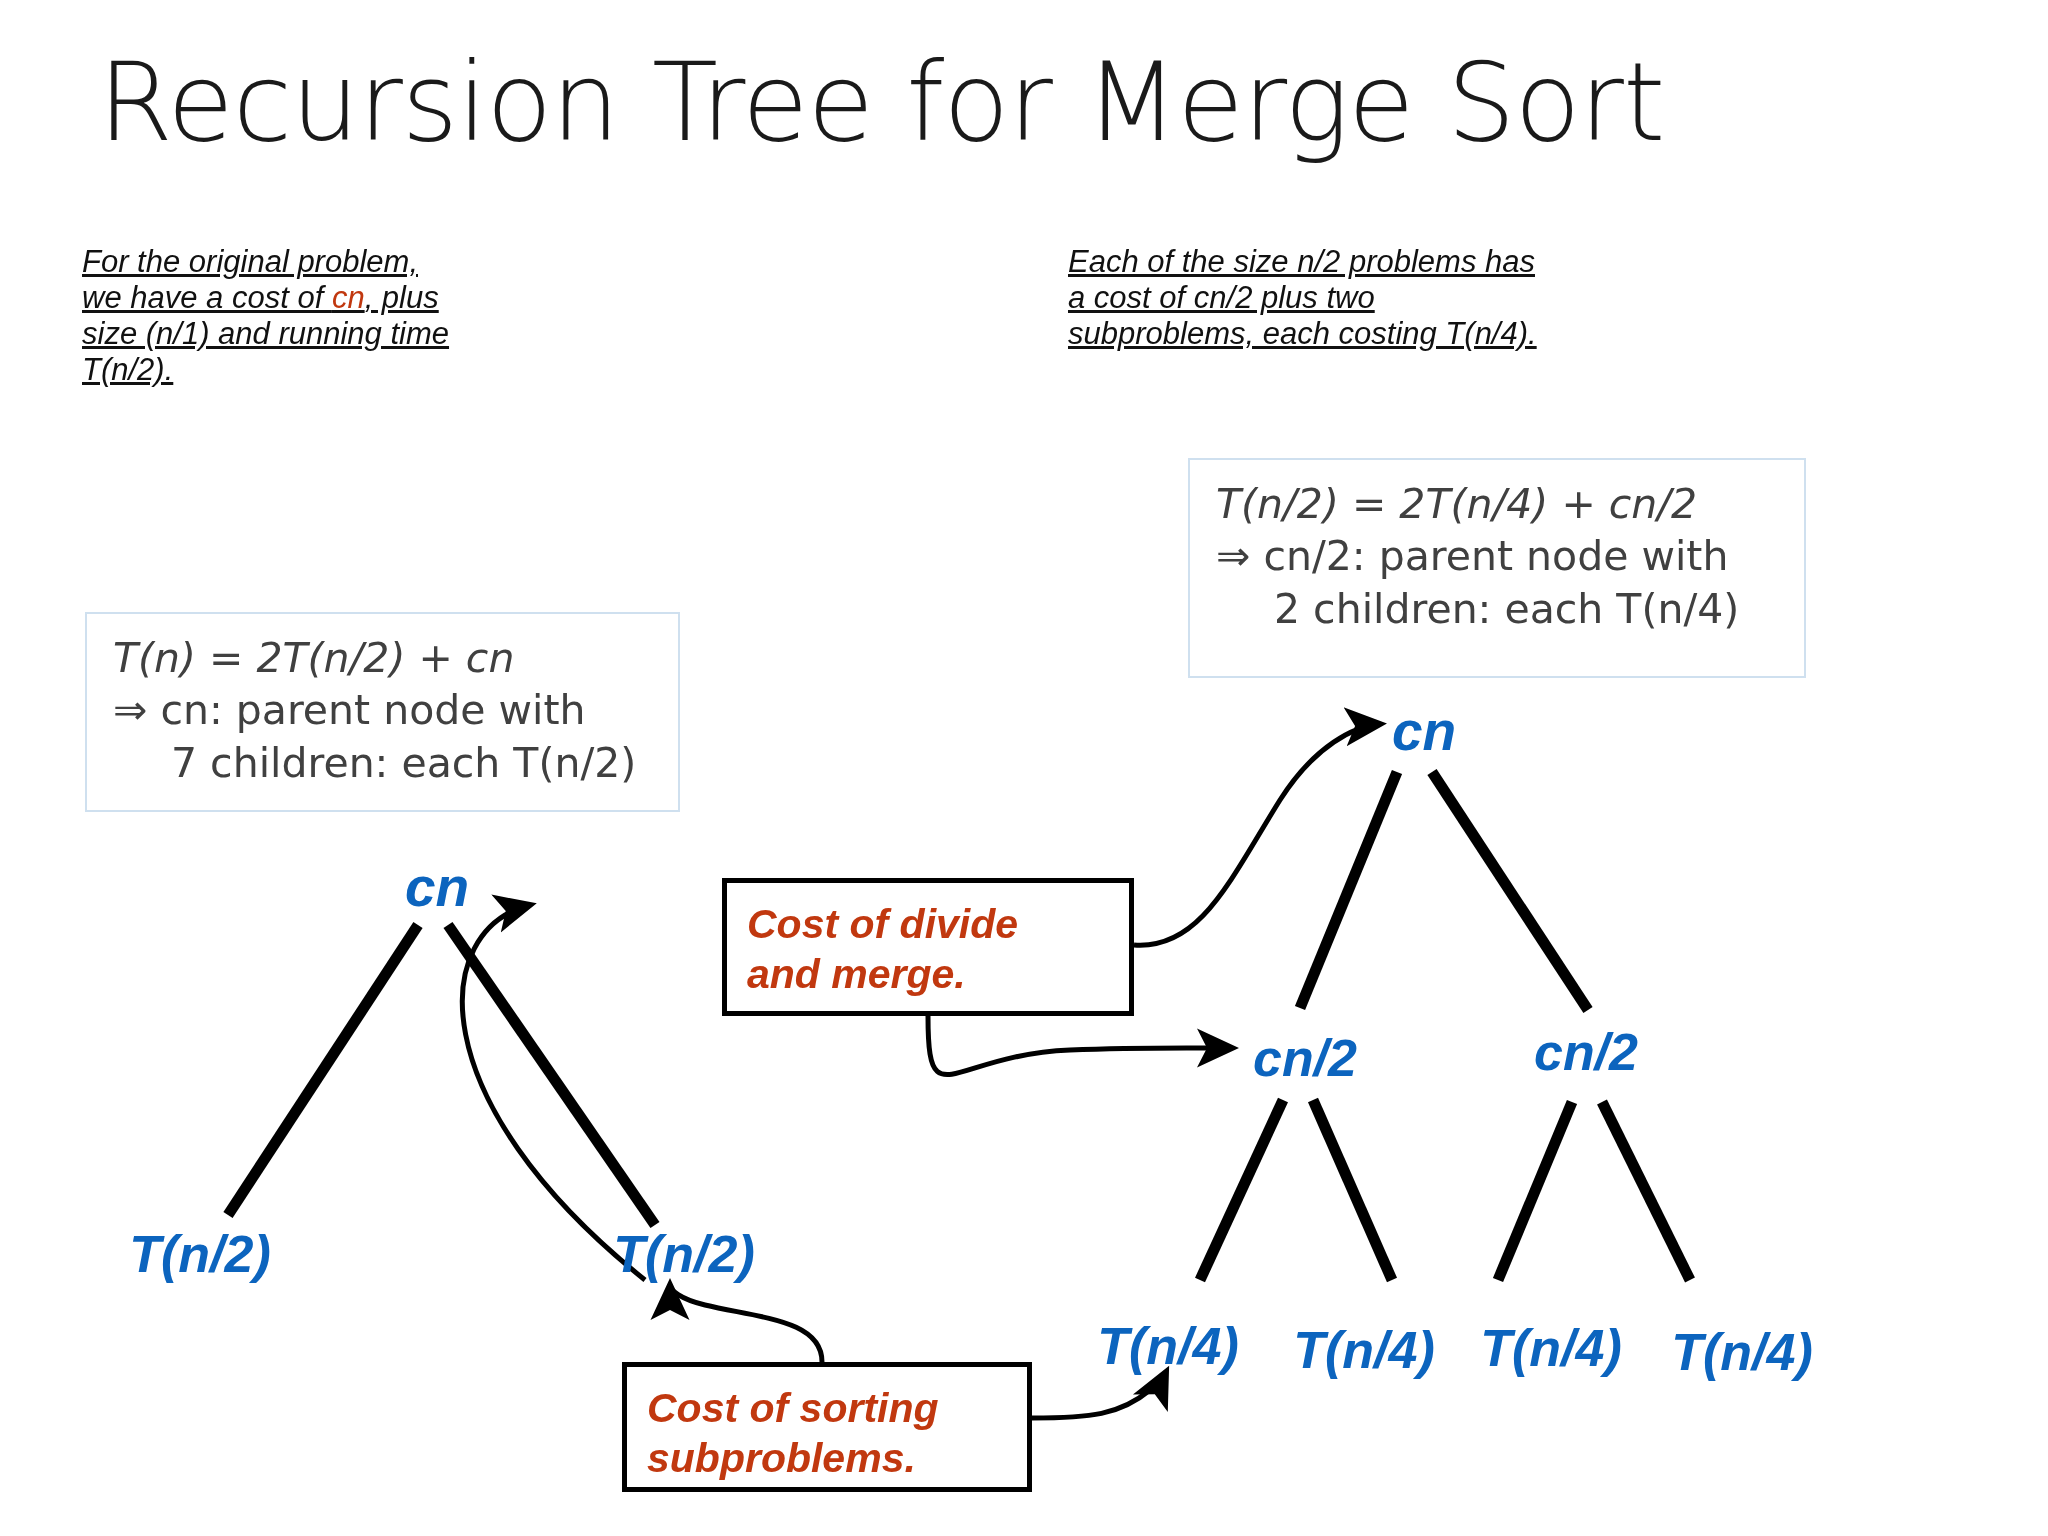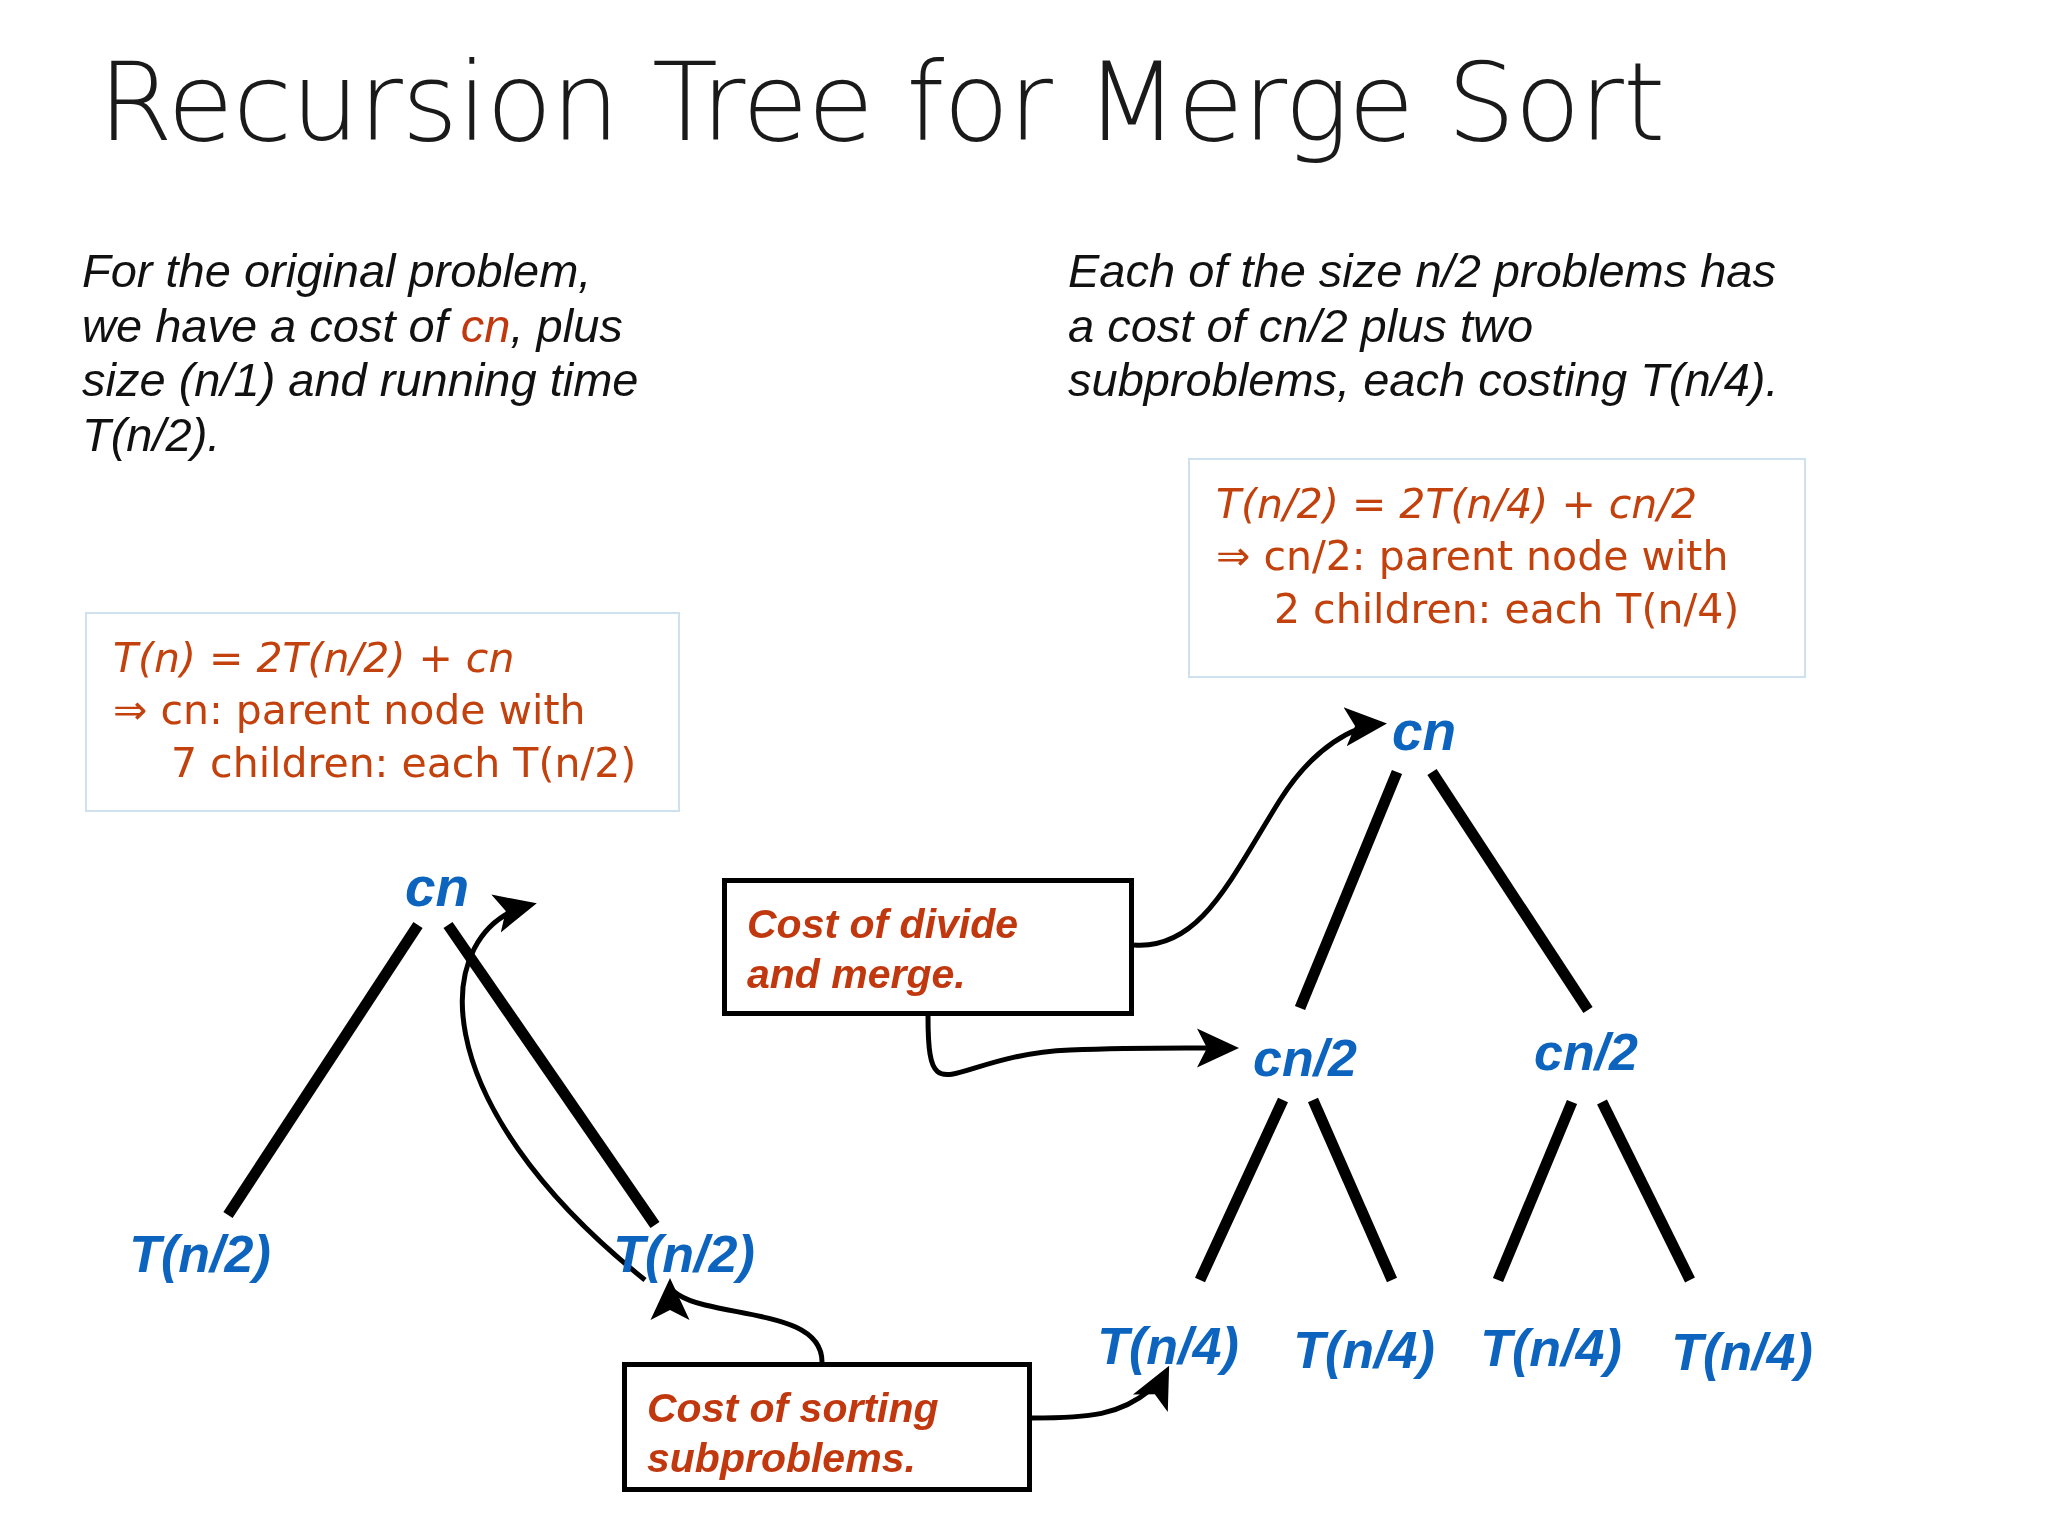--- a/index.html
+++ b/index.html
@@ -27,36 +27,37 @@
     letter-spacing: -1px;
     white-space: nowrap;
     font-family: "DejaVu Sans", sans-serif;
     margin-left: 40px;
   }
 
   
   .narrative {
     position: absolute;
     font-style: italic;
-    font-size: 47px;
+    font-size: 31px;
     line-height: 1.16;
     color: #111111;
     font-family: "Liberation Sans", sans-serif;
+    text-decoration: underline;
   }
   #narrative-left  { left: 82px;  top: 244px; width: 720px; }
   #narrative-right { left: 1068px; top: 244px; width: 900px; }
   .hl-cn { color: #C1380F; font-style: italic; }
 
   
   .recurrence-box {
     position: absolute;
     border: 2px solid #cfe0ef;
     background: #ffffff;
     box-sizing: border-box;
-    color: #c2410c;
+    color: #404040;
     font-size: 41px;
     line-height: 1.28;
     padding: 18px 22px 20px 26px;
     font-family: "DejaVu Sans", sans-serif;
   }
   #recurrence-left  { left: 85px;  top: 612px; width: 595px; height: 200px; }
   #recurrence-right { left: 1188px; top: 458px; width: 618px; height: 220px; }
   .rec-line { white-space: nowrap; }
   .rec-line.indent { padding-left: 58px; }
   .rec-italic { font-style: italic; }

